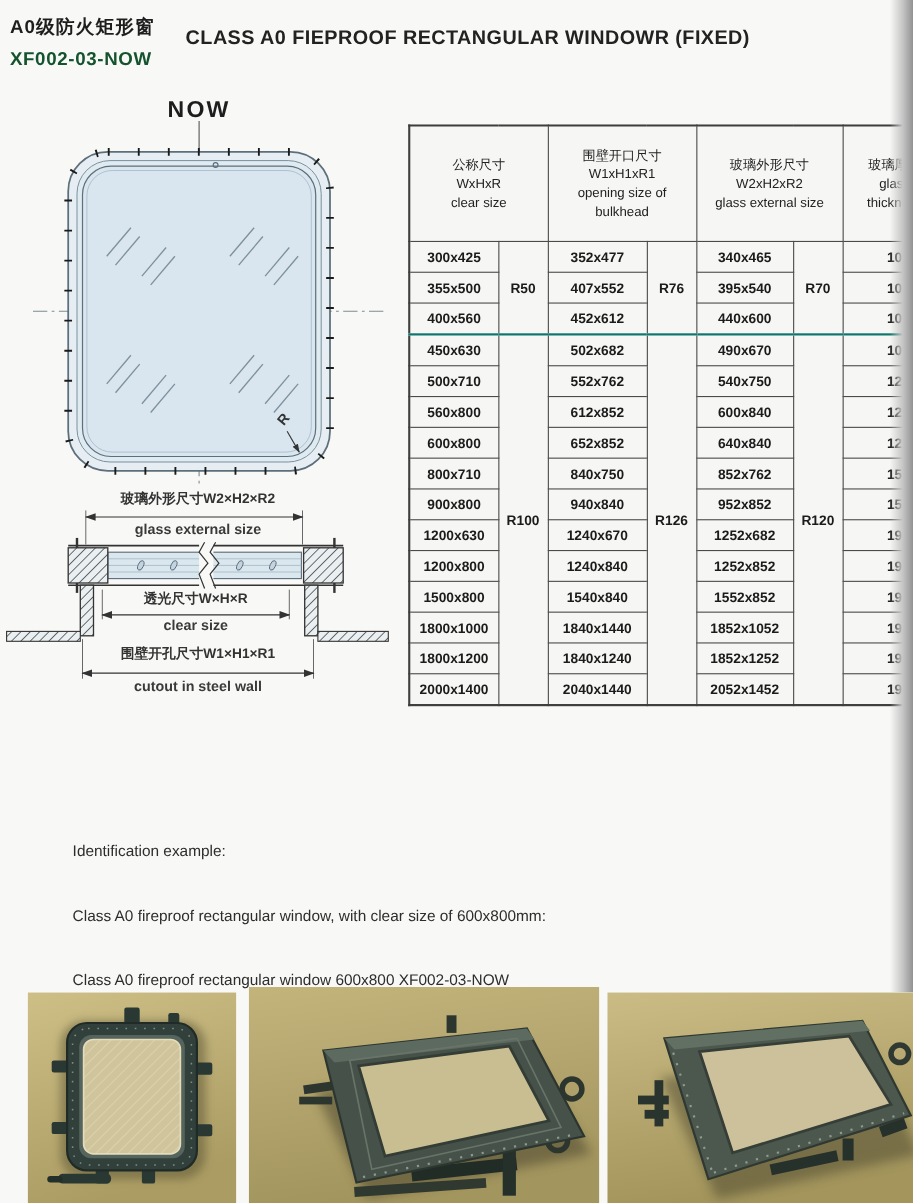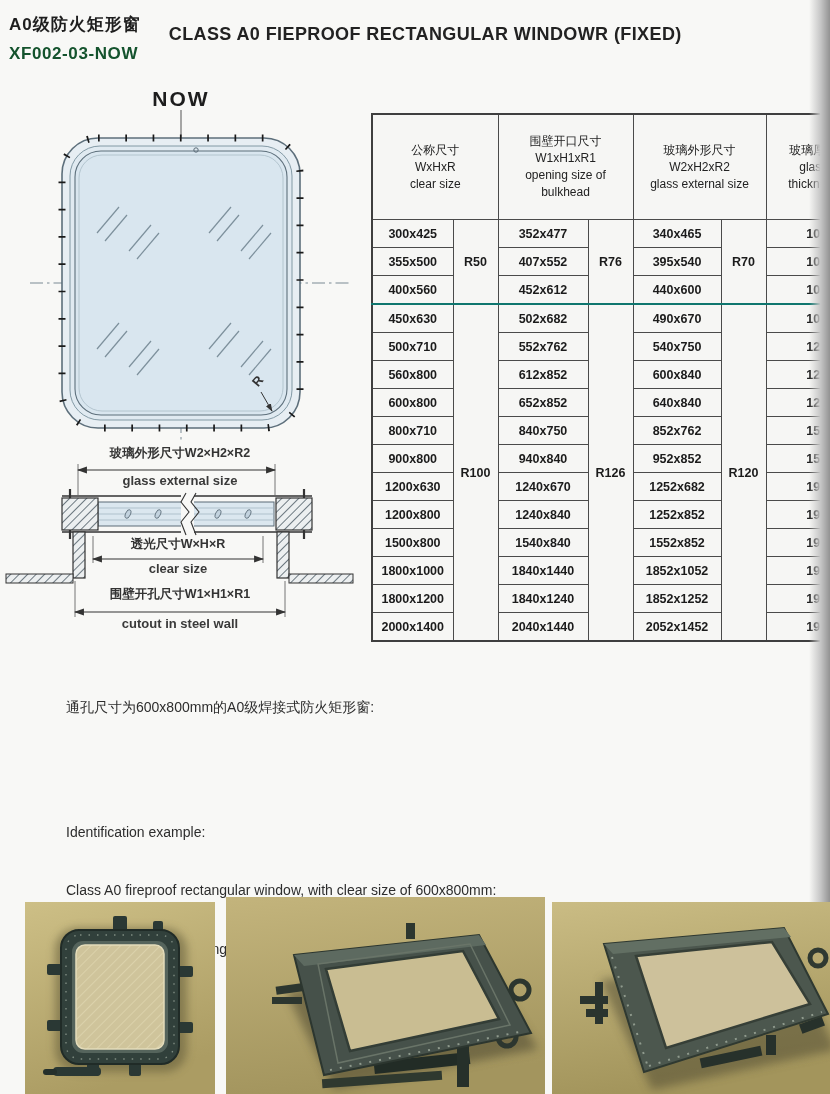--- a/index.html
+++ b/index.html
@@ -275,21 +275,20 @@
             <td>2000x1400</td>
             <td>2040x1440</td>
             <td>2052x1452</td>
             <td>19</td>
           </tr>
         </tbody>
     </table>
   </div>
 
   <div class="notes">
-    <p>通孔尺寸为600x800mm的A0级焊接式防火矩形窗:</p>
     <div class="gap"></div>
     <p>Identification example:</p>
     <p>Class A0 fireproof rectangular window, with clear size of 600x800mm:</p>
     <p>Class A0 fireproof rectangular window 600x800 XF002-03-NOW</p>
   </div>
 
   <div class="photo photo1">
     <svg width="190" height="192" viewBox="0 0 190 192">
       <defs>
         <linearGradient id="tanA" x1="0" y1="0" x2="0.3" y2="1">

